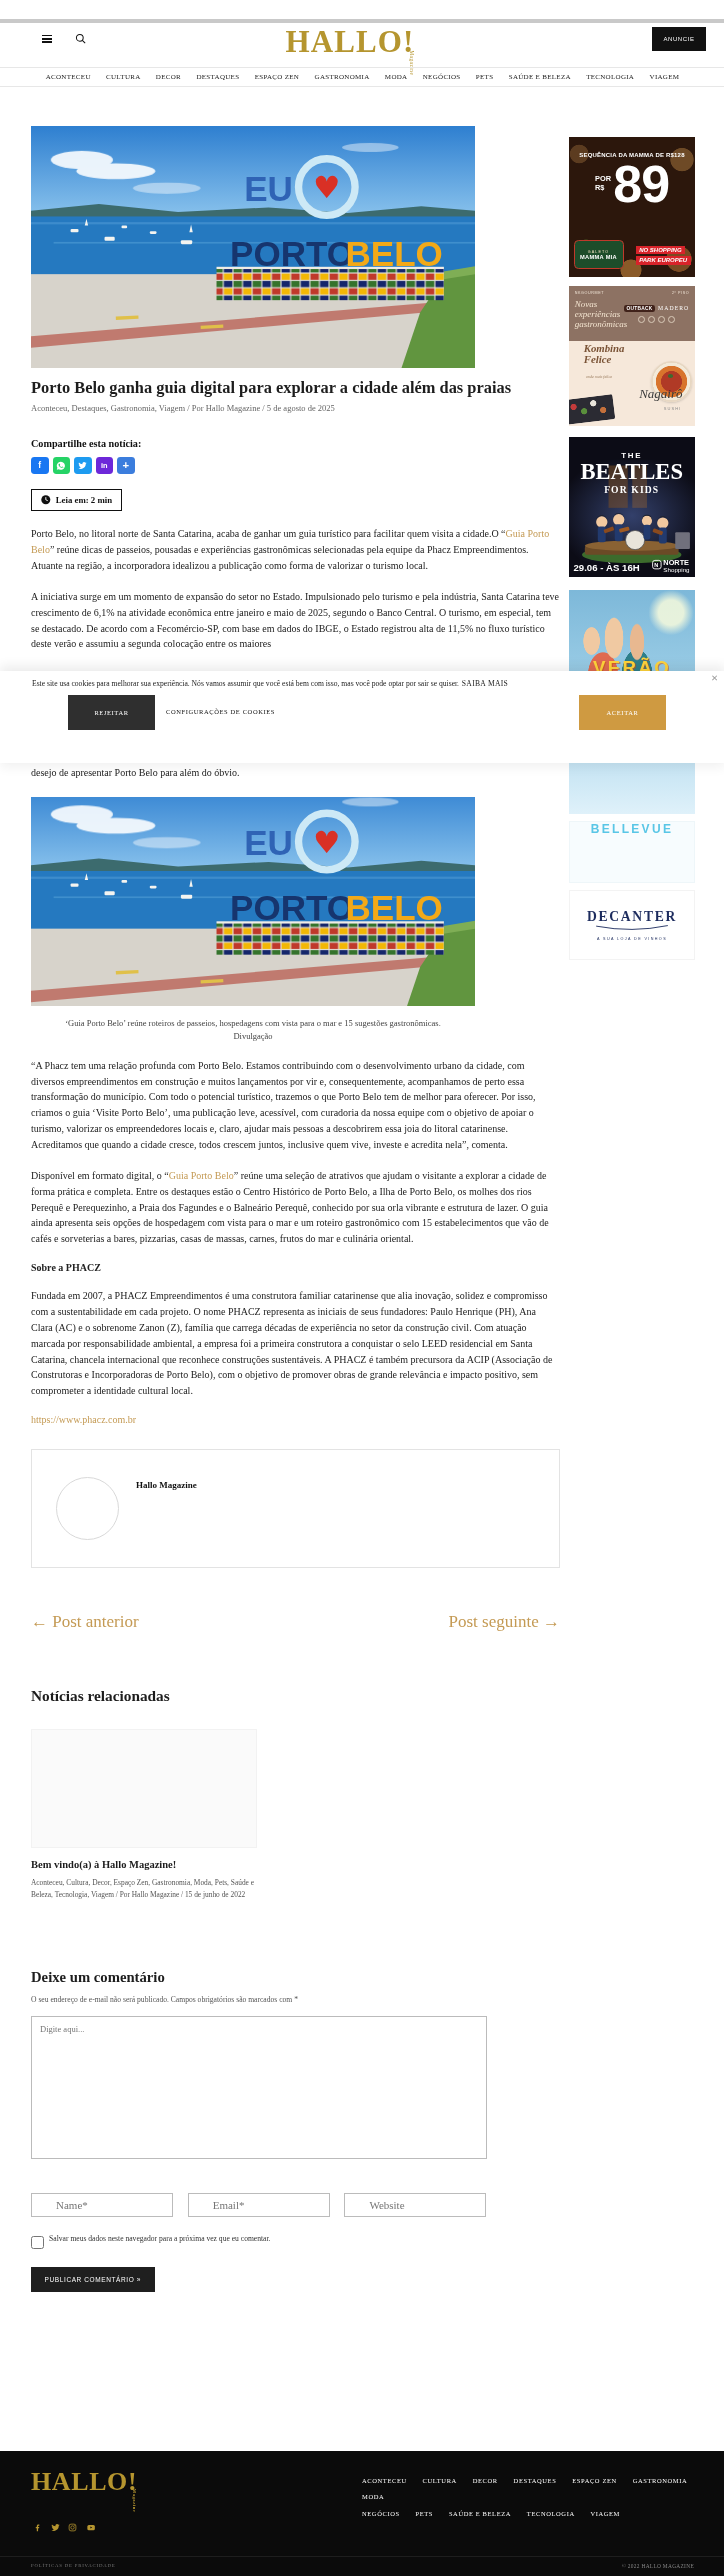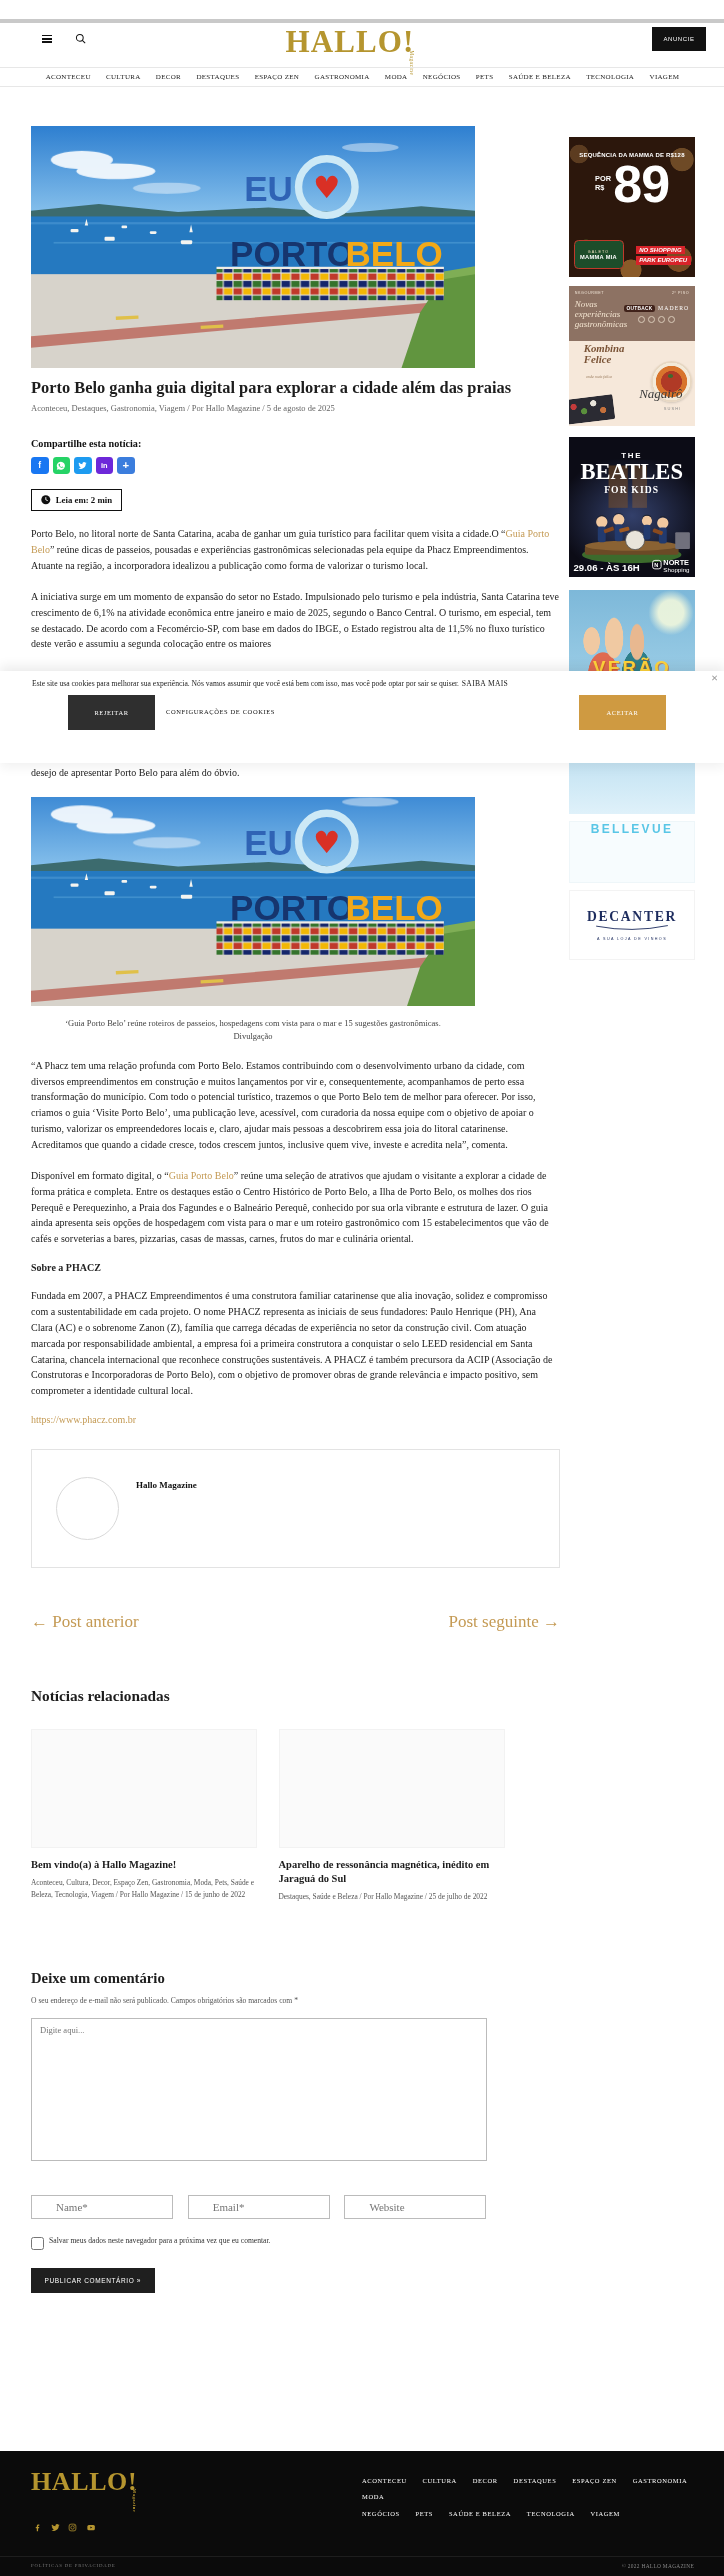--- a/index.html
+++ b/index.html
@@ -321,25 +321,20 @@
       <span>← Post anterior</span>
       <span>Post seguinte →</span>
     </div>
 
     <h2 class="related-h">Notícias relacionadas</h2>
     <div class="cards">
       <div class="card">
         <div class="thumb"></div>
         <h3>Bem vindo(a) à Hallo Magazine!</h3>
         <div class="cmeta">Aconteceu, Cultura, Decor, Espaço Zen, Gastronomia, Moda, Pets, Saúde e Beleza, Tecnologia, Viagem / Por Hallo Magazine / 15 de junho de 2022</div>
-      </div>
-      <div class="card">
-        <div class="thumb"></div>
-        <h3>Aparelho de ressonância magnética, inédito em Jaraguá do Sul</h3>
-        <div class="cmeta">Destaques, Saúde e Beleza / Por Hallo Magazine / 25 de julho de 2022</div>
       </div>
     </div>
 
     <div class="comments">
       <h2>Deixe um comentário</h2>
       <div class="c-note">O seu endereço de e-mail não será publicado. Campos obrigatórios são marcados com *</div>
       <textarea class="c-area" placeholder="Digite aqui..." style=""></textarea>
       <div class="frow">
         <input type="text" placeholder="Name*" style="">
         <input type="text" placeholder="Email*" style="">

